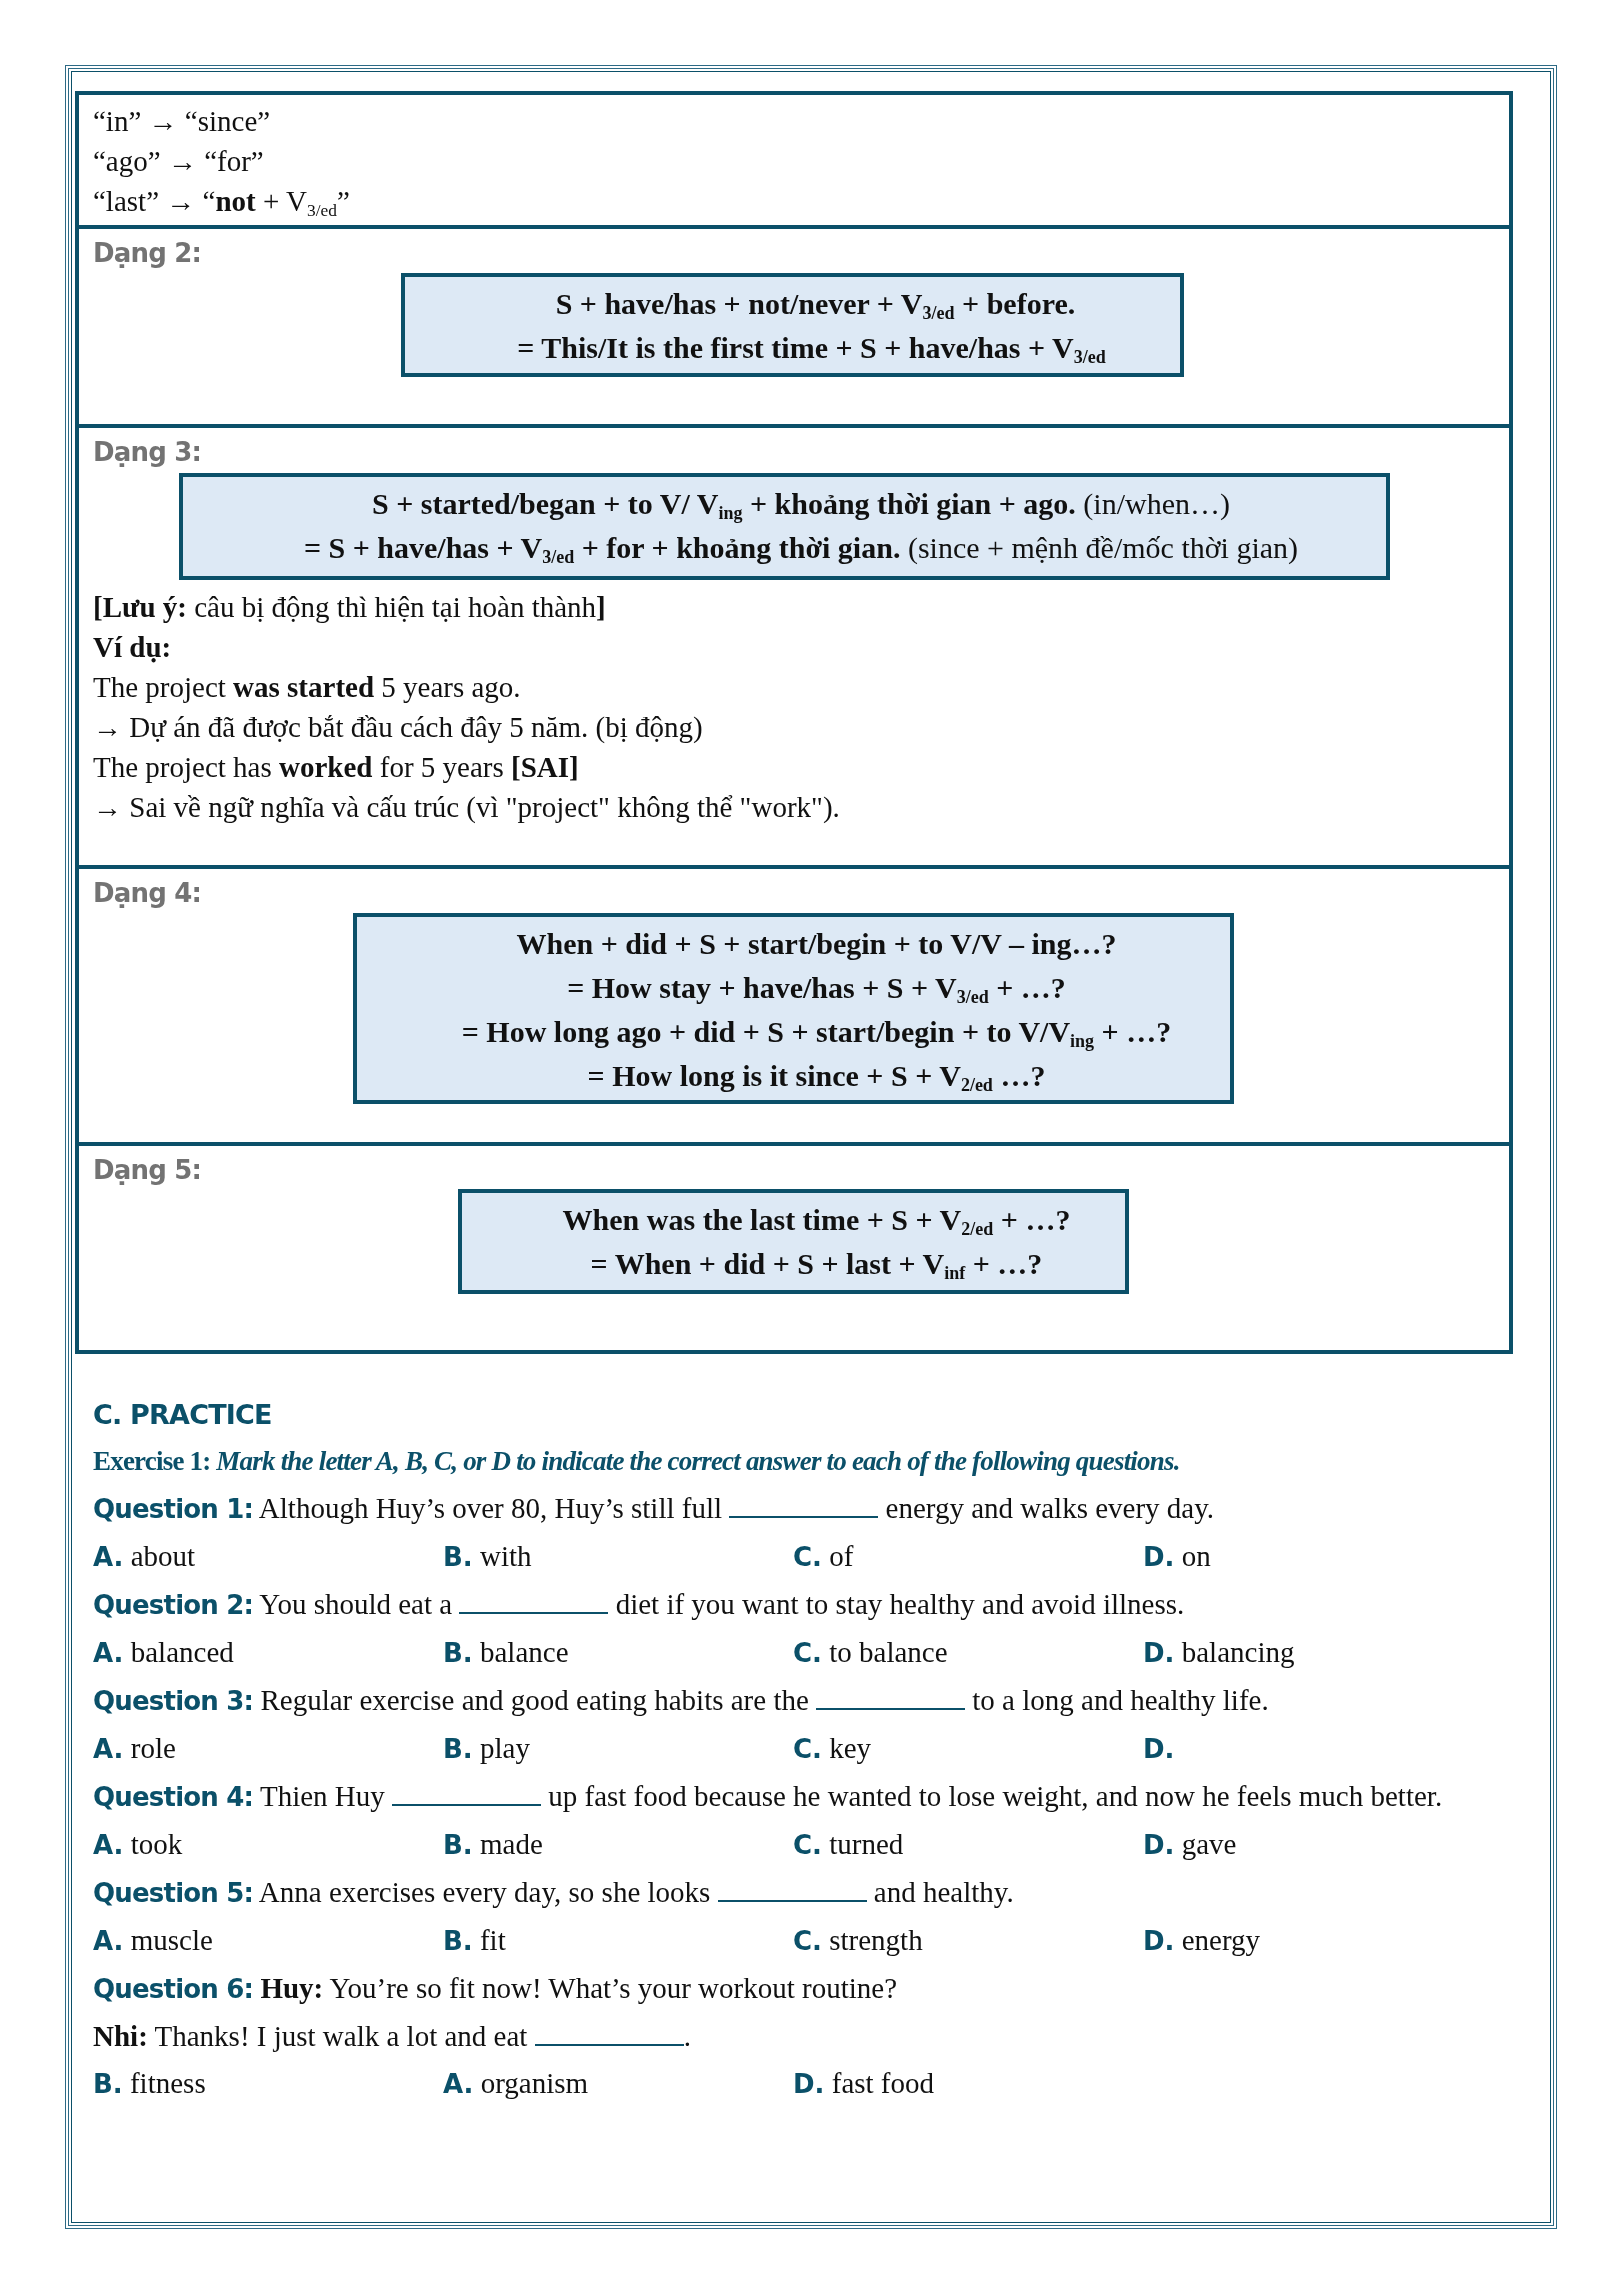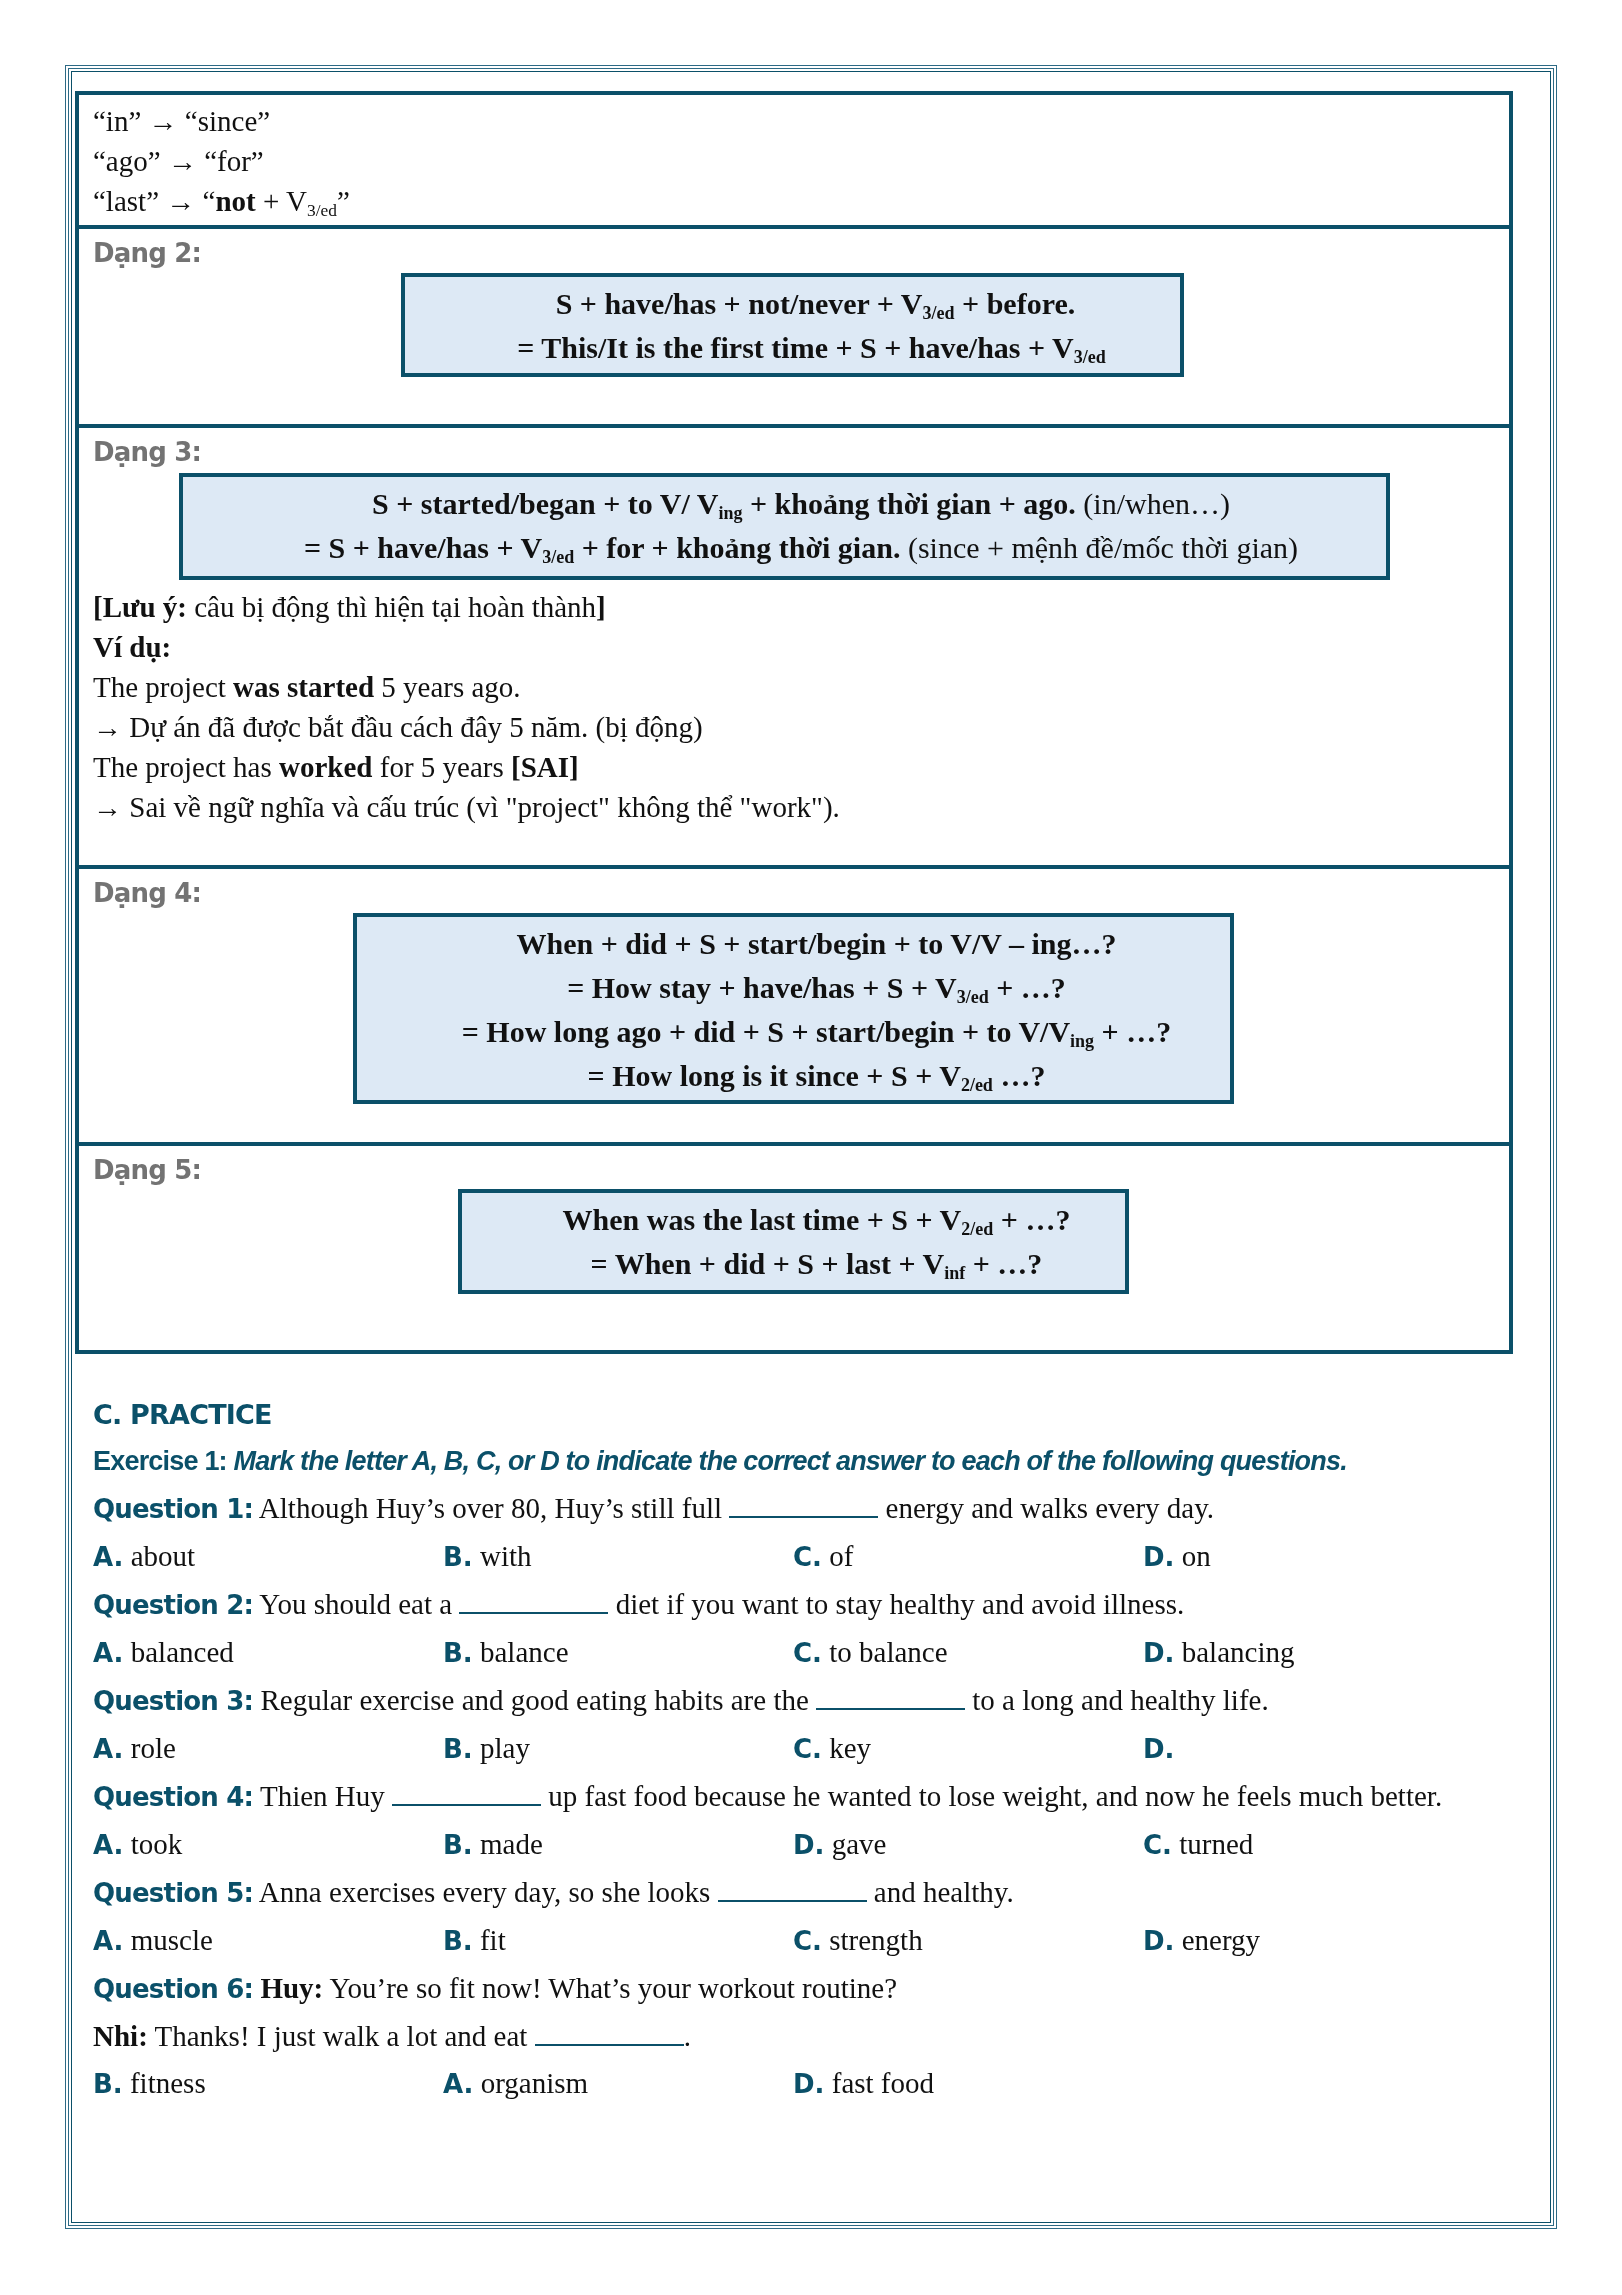--- a/index.html
+++ b/index.html
@@ -21,21 +21,21 @@
   .dang { font-family:"DejaVu Sans","Liberation Sans",sans-serif; font-weight:bold; color:#737373;
           font-size:26px; line-height:38px; padding-top:4.7px; letter-spacing:-0.8px; }
   .fbox { position:absolute; box-sizing:border-box; border:4.7px solid #0b5069; background:#dde9f5;
           padding-left:38px; padding-top:4.7px;text-align:center; }
   .fbox .fl { font-size:30px; line-height:44px; white-space:nowrap; font-weight:bold; }
   .fbox .fl .norm { font-weight:normal; }
   sub { font-size:60%; vertical-align:-4.7px; line-height:0; }
   .practice { position:absolute; left:93px; top:1391px; width:1437px; }
   .p-title { font-family:"DejaVu Sans","Liberation Sans",sans-serif; font-weight:bold; color:#0b5069;
              font-size:27px; line-height:47px; letter-spacing:-0.8px; }
-  .ex-title { font-family:Liberation Sans, sans-serif; font-weight:bold; color:#0b5069;
+  .ex-title { font-family:Liberation Serif, serif; font-weight:bold; color:#0b5069;
               font-size:27px; line-height:47px; letter-spacing:-0.8px; text-align:justify; }
   .ex-title i { font-style:italic; }
   .q { font-size:29px; line-height:47px; }
   .q.justify { text-align:justify; }
   .qlabel { font-family:"DejaVu Sans","Liberation Sans",sans-serif; font-weight:bold; color:#0b5069;
             font-size:26px; letter-spacing:-0.8px; }
   .blank { display:inline-block; width:149px; border-bottom:2.4px solid #0b5069; height:22px; vertical-align:baseline; }
   .opts { display:flex; font-size:29px; line-height:47px; }
   .opt { width:350px; white-space:nowrap; }
   .opt-letter { font-family:"DejaVu Sans","Liberation Sans",sans-serif; font-weight:bold; color:#0b5069; font-size:26px; }
@@ -129,22 +129,22 @@
       <div class="opt"><span class="opt-letter">C.</span><span> key</span></div>
       <div class="opt"><span class="opt-letter">D.</span><span></span></div>
     </div>
   </div>
 
   <div>
     <div class="q justify"><span class="qlabel">Question 4:</span><span> Thien Huy </span><span class="blank"></span><span> up fast food because he wanted to lose weight, and now he feels much better.</span></div>
     <div class="opts">
       <div class="opt"><span class="opt-letter">A.</span><span> took</span></div>
       <div class="opt"><span class="opt-letter">B.</span><span> made</span></div>
+      <div class="opt"><span class="opt-letter">C.</span><span> turned</span></div>
       <div class="opt"><span class="opt-letter">D.</span><span> gave</span></div>
-      <div class="opt"><span class="opt-letter">C.</span><span> turned</span></div>
     </div>
   </div>
 
   <div>
     <div class="q"><span class="qlabel">Question 5:</span><span> Anna exercises every day, so she looks </span><span class="blank"></span><span> and healthy.</span></div>
     <div class="opts">
       <div class="opt"><span class="opt-letter">A.</span><span> muscle</span></div>
       <div class="opt"><span class="opt-letter">B.</span><span> fit</span></div>
       <div class="opt"><span class="opt-letter">C.</span><span> strength</span></div>
       <div class="opt"><span class="opt-letter">D.</span><span> energy</span></div>

